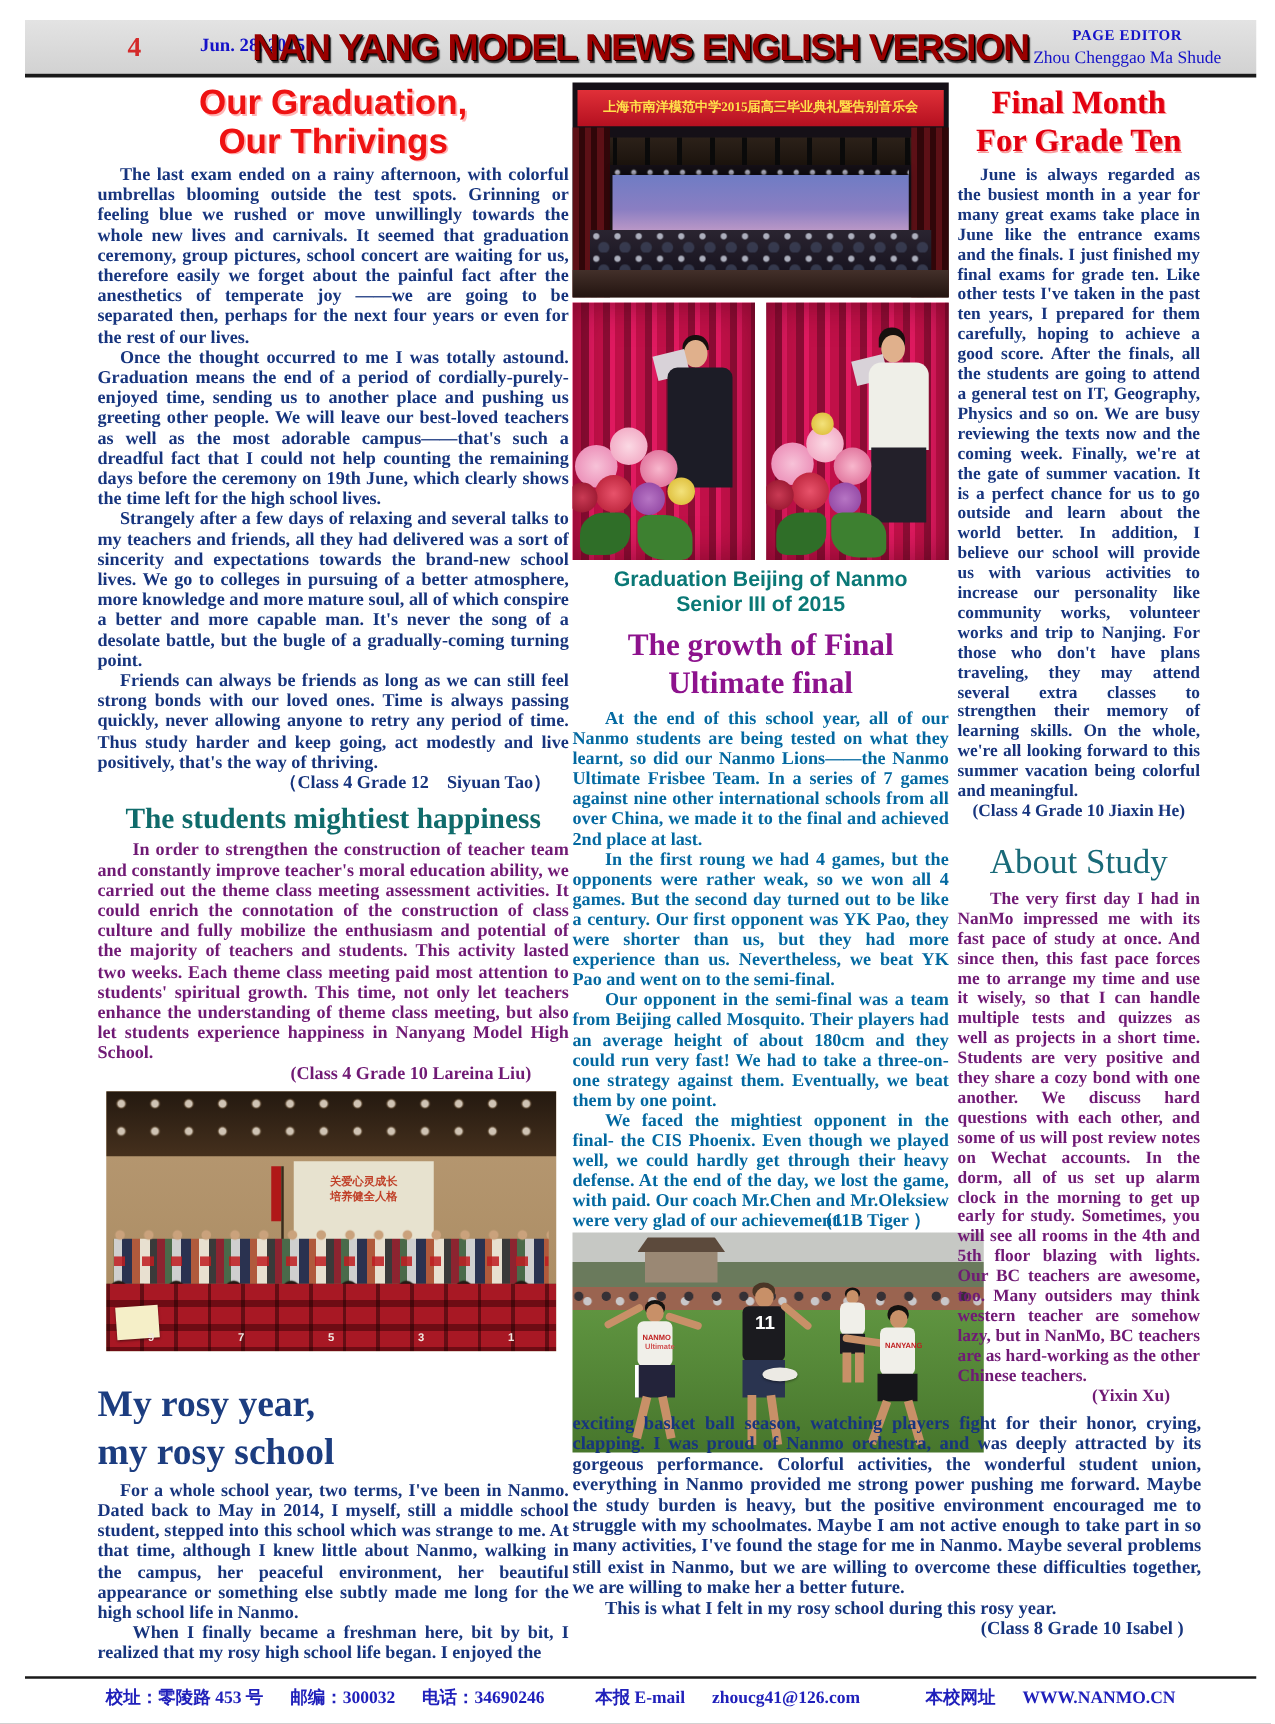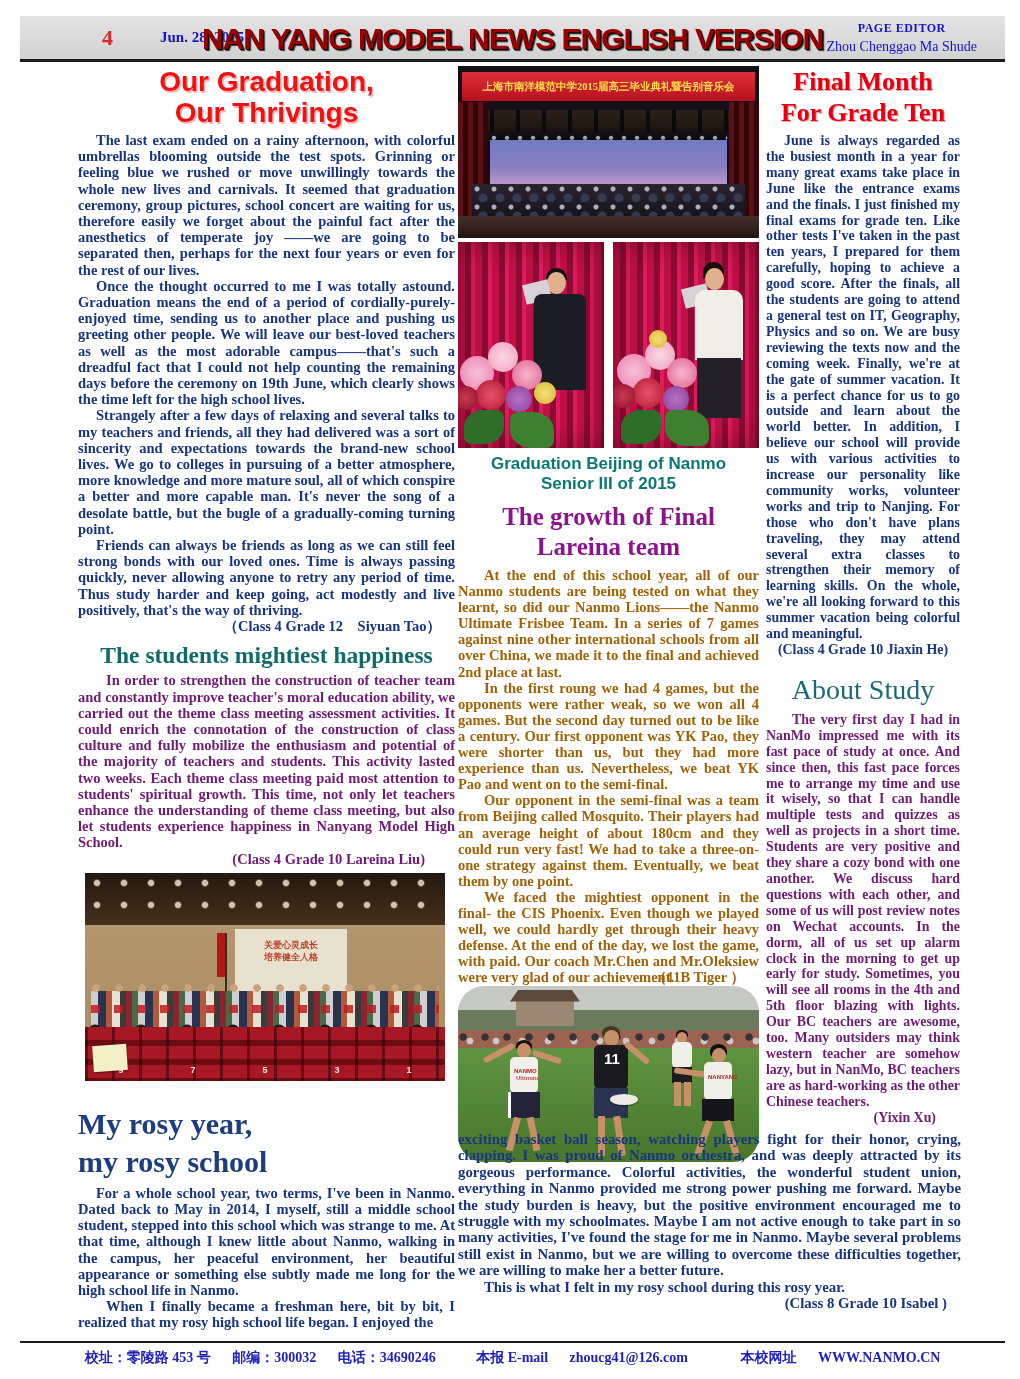--- a/index.html
+++ b/index.html
@@ -22,21 +22,21 @@
   
   .col { position:absolute; top:66px; }
   .col-left  { left:78px;  width:377px; }
   .col-mid   { left:458px; width:301px; }
   .col-right { left:766px; width:194px; }
 
   .body-txt { font-weight:bold; text-align:justify; }
   .body-txt p { text-indent:18px; }
   .navy   { color:#17357e; }
   .teal   { color:#701a75; }
-  .purple { color:#a16207; }
+  .purple { color:#0369a1; }
   .fs-left  { font-size:14.5px; line-height:16.2px; }
   .fs-mid   { font-size:14.5px; line-height:16.1px; }
   .fs-right { font-size:13.9px; line-height:15.9px; }
 
   .title-red { text-align:center; font-family:"Liberation Sans","DejaVu Sans",sans-serif;
                font-weight:bold; font-size:28px; line-height:31px; color:#ee1212;
                text-shadow:1.5px 1.5px 0 #ffb4b4; margin-bottom:4px; }
   .title-teal { text-align:center; font-weight:bold; font-size:23.5px; line-height:26px;
                 color:#0f6b6b; margin:8px 0 4px; }
   .title-navy { text-align:left; font-weight:bold; font-size:30px; line-height:38px;
@@ -135,22 +135,22 @@
   .pa-heads { position:absolute; left:0; right:0; bottom:38px; height:20px;
         background-image:radial-gradient(ellipse 8px 9px at 10px 10px,#241a14 7px,transparent 8px);
         background-size:46px 20px; }
   .pa-seatnums { position:absolute; left:0; right:0; bottom:6px; display:flex; justify-content:space-around;
         color:#f0e8e0; font-size:9px; font-weight:bold; z-index:3;
         font-family:"Liberation Sans",sans-serif; }
   .pa-card { position:absolute; left:8px; bottom:10px; width:34px; height:26px; background:#f5efc8;
              box-shadow:0 1px 2px #0007; transform:rotate(-4deg); }
 
   
-  .photo-frisbee { width:301px; height:176px; background:linear-gradient(#c6c8c4 0 24px,#6a7a5c 24px 44px,
-                   #9a6450 44px 62px, #5f9440 62px, #47762c);border-radius:26px; }
+  .photo-frisbee { width:329px; height:176px; background:linear-gradient(#c6c8c4 0 24px,#6a7a5c 24px 44px,
+                   #9a6450 44px 62px, #5f9440 62px, #47762c); }
   .pf-building { position:absolute; left:58px; top:14px; width:58px; height:26px; background:#9a8874; }
   .pf-building::before { content:""; position:absolute; left:-6px; top:-10px; right:-6px; height:12px;
                         background:#5c4a3c; clip-path:polygon(0 100%,12% 0,88% 0,100% 100%); }
   .pf-crowd { position:absolute; left:0; right:0; top:46px; height:16px;
         background-image:radial-gradient(circle at 5px 5px,#2c2c34 3.4px,transparent 4px),
                          radial-gradient(circle at 12px 9px,#cfd2d6 3px,transparent 3.8px);
         background-size:22px 16px,26px 16px; opacity:.9; }
   .pf-disc { position:absolute; left:152px; top:108px; width:28px; height:11px; border-radius:50%;
              background:#eceae4; box-shadow:0 1px 2px #0006; }
   .player { position:absolute; }
@@ -282,21 +282,21 @@
       </div>
     </div>
 
     <div class="caption">
       <span>Graduation Beijing of Nanmo</span><br>
       <span>Senior III of 2015</span>
     </div>
 
     <h2 class="title-purple">
       <span>The growth of Final</span><br>
-      <span>Lareina team</span>
+      <span>Ultimate final</span>
     </h2>
     <div class="body-txt purple fs-mid">
       <p style="text-indent:26px">At the end of this school year, all of our Nanmo students are being tested on what they learnt, so did our Nanmo Lions——the Nanmo Ultimate Frisbee Team. In a series of 7 games against nine other international schools from all over China, we made it to the final and achieved 2nd place at last.</p>
       <p style="text-indent:26px">In the first roung we had 4 games, but the opponents were rather weak, so we won all 4 games. But the second day turned out to be like a century. Our first opponent was YK Pao, they were shorter than us, but they had more experience than us. Nevertheless, we beat YK Pao and went on to the semi-final.</p>
       <p style="text-indent:26px">Our opponent in the semi-final was a team from Beijing called Mosquito. Their players had an average height of about 180cm and they could run very fast! We had to take a three-on-one strategy against them. Eventually, we beat them by one point.</p>
       <p style="text-indent:26px">We faced the mightiest opponent in the final- the CIS Phoenix. Even though we played well, we could hardly get through their heavy defense. At the end of the day, we lost the game, with paid. Our coach Mr.Chen and Mr.Oleksiew were very glad of our achievement.</p>
       <p class="byline right" style="margin-top:-16px">（11B Tiger ）</p>
     </div>
 
     <div class="photo photo-frisbee">

